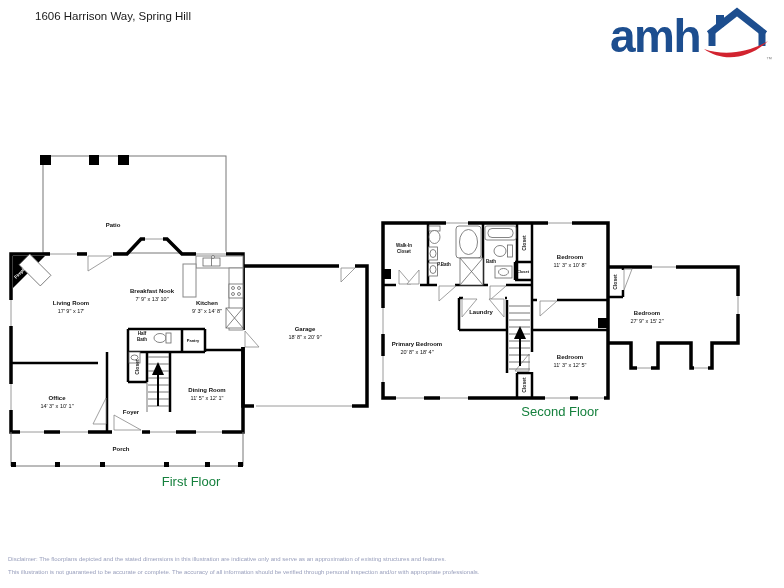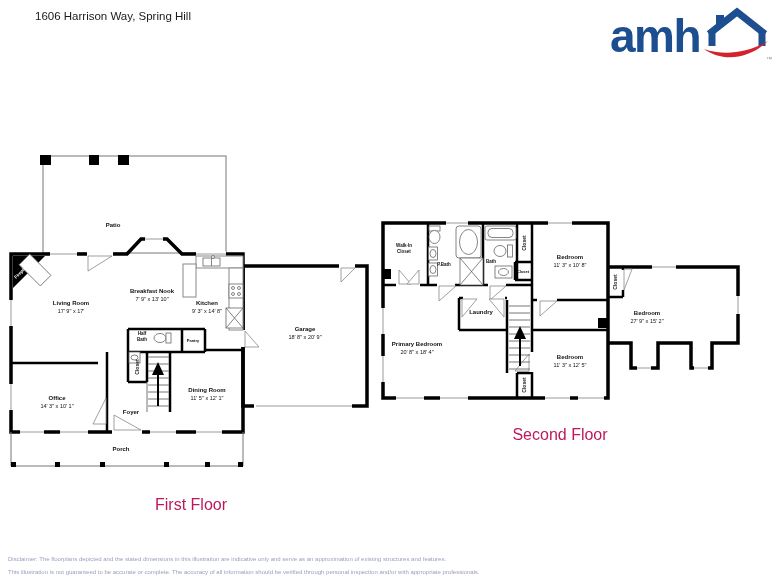--- a/index.html
+++ b/index.html
@@ -19,22 +19,22 @@
   .blk{fill:#000;stroke:none;}
   .lbl{position:absolute;transform:translate(-50%,-50%);text-align:center;color:#111;
        white-space:nowrap;line-height:1.25;}
   .rname{font-size:6px;font-weight:bold;}
   .rdims{font-size:5.5px;}
   .small{font-size:4.5px;font-weight:bold;}
   .tiny{font-size:4px;font-weight:bold;}
   .wrap{white-space:normal;}
   .vert{position:absolute;transform:translate(-50%,-50%) rotate(-90deg);font-size:5px;
         font-weight:bold;color:#111;white-space:nowrap;}
-  .caption{position:absolute;transform:translate(-50%,-50%);font-size:16px;color:#be185d;
-           white-space:nowrap;margin-top:24px;}
+  .caption{position:absolute;transform:translate(-50%,-50%);font-size:13px;color:#15803d;
+           white-space:nowrap;}
   .disclaimer{position:absolute;left:8px;font-size:6px;color:#9aa0bd;white-space:nowrap;}
 </style>
 </head>
 <body>
 
 <div class="canvas">
 
   <div class="title">1606 Harrison Way, Spring Hill</div>
 
   <svg class="logo" viewBox="0 0 166 58">

